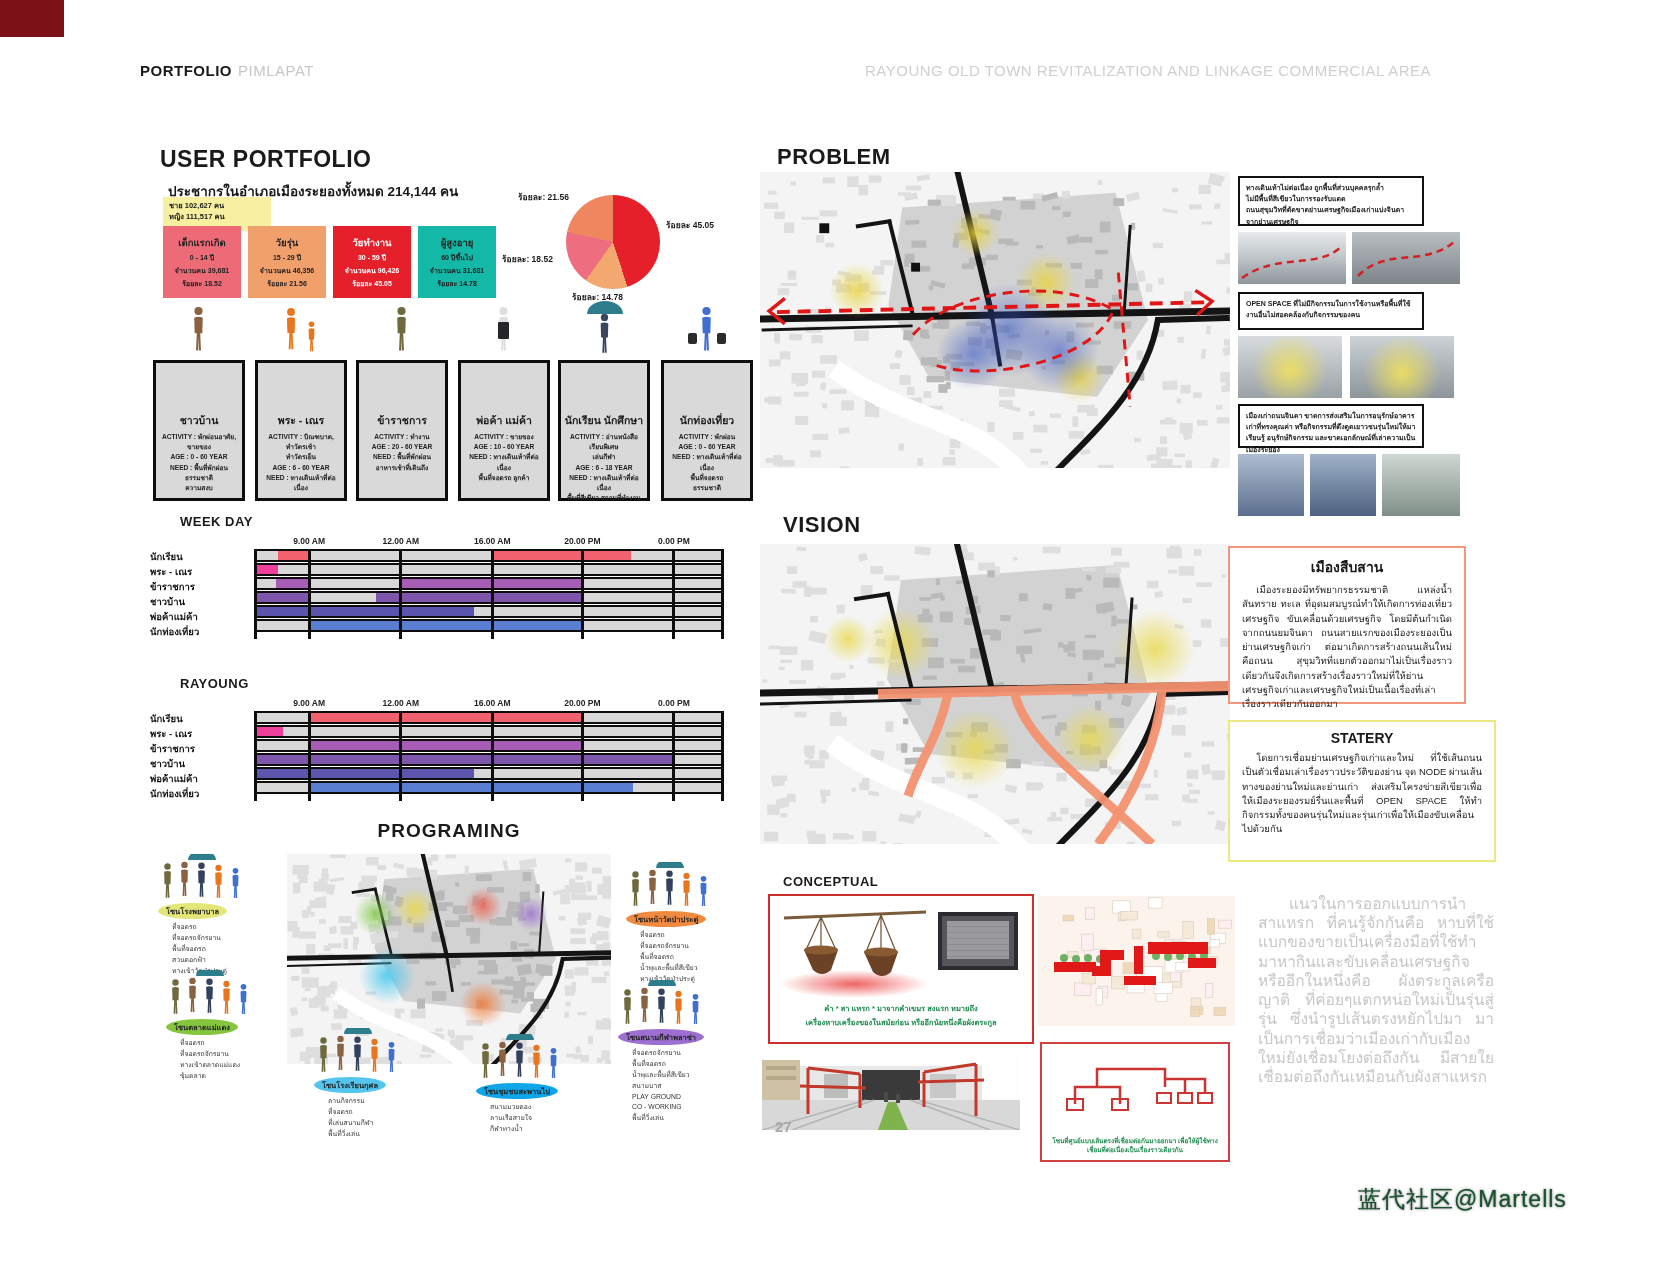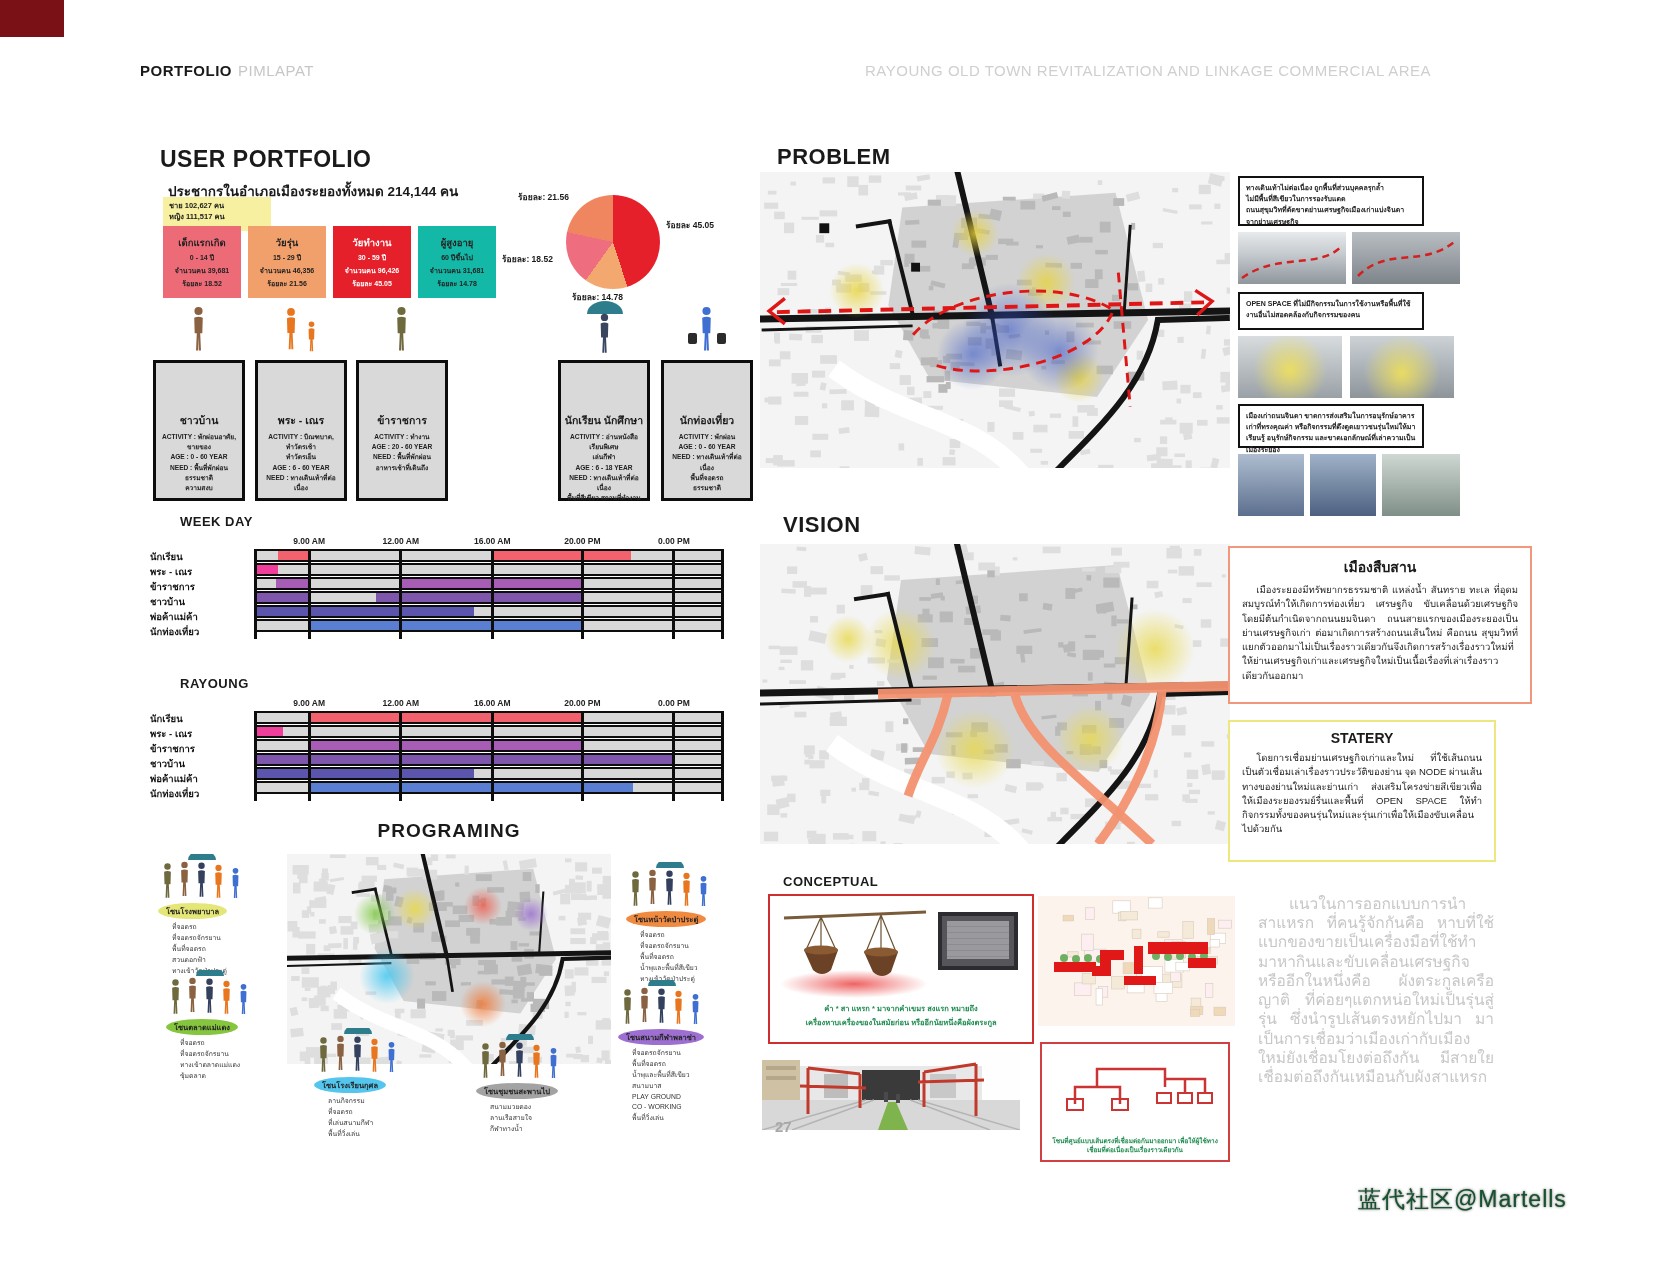--- a/index.html
+++ b/index.html
@@ -167,20 +167,33 @@
   <div class="abs persona" style="left:356px">
     <svg class="pphoto" width="86" height="58" viewBox="0 0 86 58">
       <use href="#sym-person" x="33" y="2" width="19" height="55" fill="#6f6a3e"></use>
       </svg>
     <div class="pbox">
         <div class="ptitle">ข้าราชการ</div>
       <div class="pdet">ACTIVITY : ทำงาน
 AGE : 20 - 60 YEAR
 NEED : พื้นที่พักผ่อน
 อาหารเช้าที่เดินถึง</div>
+      </div>
+  </div>
+  <div class="abs persona" style="left:458px">
+    <svg class="pphoto" width="86" height="58" viewBox="0 0 86 58">
+      <use href="#sym-person" x="33" y="2" width="19" height="55" fill="#dedede"></use>
+      <rect x="37" y="22" width="11" height="17" rx="1" fill="#26262a"></rect>
+      </svg>
+    <div class="pbox">
+        <div class="ptitle">พ่อค้า แม่ค้า</div>
+      <div class="pdet">ACTIVITY : ขายของ
+AGE : 10 - 60 YEAR
+NEED : ทางเดินเท้าที่ต่อเนื่อง
+พื้นที่จอดรถ ลูกค้า</div>
       </div>
   </div>
   <div class="abs persona" style="left:558px">
     <svg class="pphoto" width="86" height="58" viewBox="0 0 86 58">
       <path d="M26,14 A18,13 0 0 1 62,14 Z" fill="#2e7d8c"></path>
       <use href="#sym-person" x="35" y="10" width="17" height="48" fill="#3a4560"></use>
       </svg>
     <div class="pbox">
         <div class="ptitle">นักเรียน นักศึกษา</div>
       <div class="pdet">ACTIVITY : อ่านหนังสือ
@@ -626,21 +639,21 @@
           <li>ที่เล่นสนามกีฬา</li>
           <li>พื้นที่วิ่งเล่น</li>
         </ul></div>
       <div class="zone abs" style="left: 476px; top: 1034px;"><svg width="88" height="46" viewBox="0 0 88 46">
           <path d="M30,6 A14,10 0 0 1 58,6 Z" fill="#2e7d8c"></path>
           <use href="#sym-person" x="2" y="8.280000000000001" width="15" height="37.72" fill="#6f6a3e"></use>
           <use href="#sym-person" x="19" y="5" width="15" height="41" fill="#8a6242"></use>
           <use href="#sym-person" x="36" y="6.640000000000001" width="15" height="39.36" fill="#33415e"></use>
           <use href="#sym-person" x="53" y="9.920000000000002" width="15" height="36.08" fill="#e8761f"></use>
           <use href="#sym-person" x="70" y="13.200000000000003" width="15" height="32.8" fill="#3f6fd0"></use>
-        </svg><div class="zlabel" style="background:#a3a3a3">โซนชุมชนสะพานไป</div><ul class="zitems">
+        </svg><div class="zlabel" style="background:#0ea5e9">โซนชุมชนสะพานไป</div><ul class="zitems">
           <li>สนามมวยตอง</li>
           <li>ลานเรือสายใจ</li>
           <li>กีฬาทางน้ำ</li>
         </ul></div>
       <div class="zone abs" style="left: 626px; top: 862px;"><svg width="88" height="46" viewBox="0 0 88 46">
           <path d="M30,6 A14,10 0 0 1 58,6 Z" fill="#2e7d8c"></path>
           <use href="#sym-person" x="2" y="8.280000000000001" width="15" height="37.72" fill="#6f6a3e"></use>
           <use href="#sym-person" x="19" y="5" width="15" height="41" fill="#8a6242"></use>
           <use href="#sym-person" x="36" y="6.640000000000001" width="15" height="39.36" fill="#33415e"></use>
           <use href="#sym-person" x="53" y="9.920000000000002" width="15" height="36.08" fill="#e8761f"></use>
@@ -1220,21 +1233,21 @@
       <path d="M80,205 C140,248 210,252 255,300" stroke="#ffffff" stroke-width="20"></path>
     </g>
     <g fill="none" stroke="#f29170" stroke-opacity=".95" stroke-linecap="butt">
       <path d="M118,150 L470,142" stroke-width="10"></path>
       <path d="M188,150 C178,195 160,215 148,252" stroke-width="9"></path>
       <path d="M255,151 C268,200 330,240 392,300" stroke-width="9"></path>
       <path d="M402,147 C398,200 372,255 338,300" stroke-width="9"></path>
     </g>
   </svg>
 
-  <div class="abs vbox" id="heritage-box" style="left:1228px;top:546px;width:304px;height:158px">
+  <div class="abs vbox" id="heritage-box" style="left:1228px;top:546px;width:238px;height:158px">
     <h3>เมืองสืบสาน</h3>
     <p>เมืองระยองมีทรัพยากรธรรมชาติ แหล่งน้ำ สันทราย ทะเล ที่อุดมสมบูรณ์ทำให้เกิดการท่องเที่ยว เศรษฐกิจ ขับเคลื่อนด้วยเศรษฐกิจ โดยมีต้นกำเนิดจากถนนยมจินดา ถนนสายแรกของเมืองระยองเป็นย่านเศรษฐกิจเก่า ต่อมาเกิดการสร้างถนนเส้นใหม่ คือถนน สุขุมวิทที่แยกตัวออกมาไม่เป็นเรื่องราวเดียวกันจึงเกิดการสร้างเรื่องราวใหม่ที่ให้ย่านเศรษฐกิจเก่าและเศรษฐกิจใหม่เป็นเนื้อเรื่องที่เล่าเรื่องราวเดียวกันออกมา</p>
   </div>
   <div class="abs vbox" id="strategy-box" style="left:1228px;top:720px;width:268px;height:142px">
     <h3>STATERY</h3>
     <p>โดยการเชื่อมย่านเศรษฐกิจเก่าและใหม่ ที่ใช้เส้นถนนเป็นตัวเชื่อมเล่าเรื่องราวประวัติของย่าน จุด NODE ผ่านเส้นทางของย่านใหม่และย่านเก่า ส่งเสริมโครงข่ายสีเขียวเพื่อให้เมืองระยองรมย์รื่นและพื้นที่ OPEN SPACE ให้ทำกิจกรรมทั้งของคนรุ่นใหม่และรุ่นเก่าเพื่อให้เมืองขับเคลื่อนไปด้วยกัน</p>
   </div>
 
   <div class="abs" id="concept-title">CONCEPTUAL</div>
   <div class="abs" id="concept-box">

